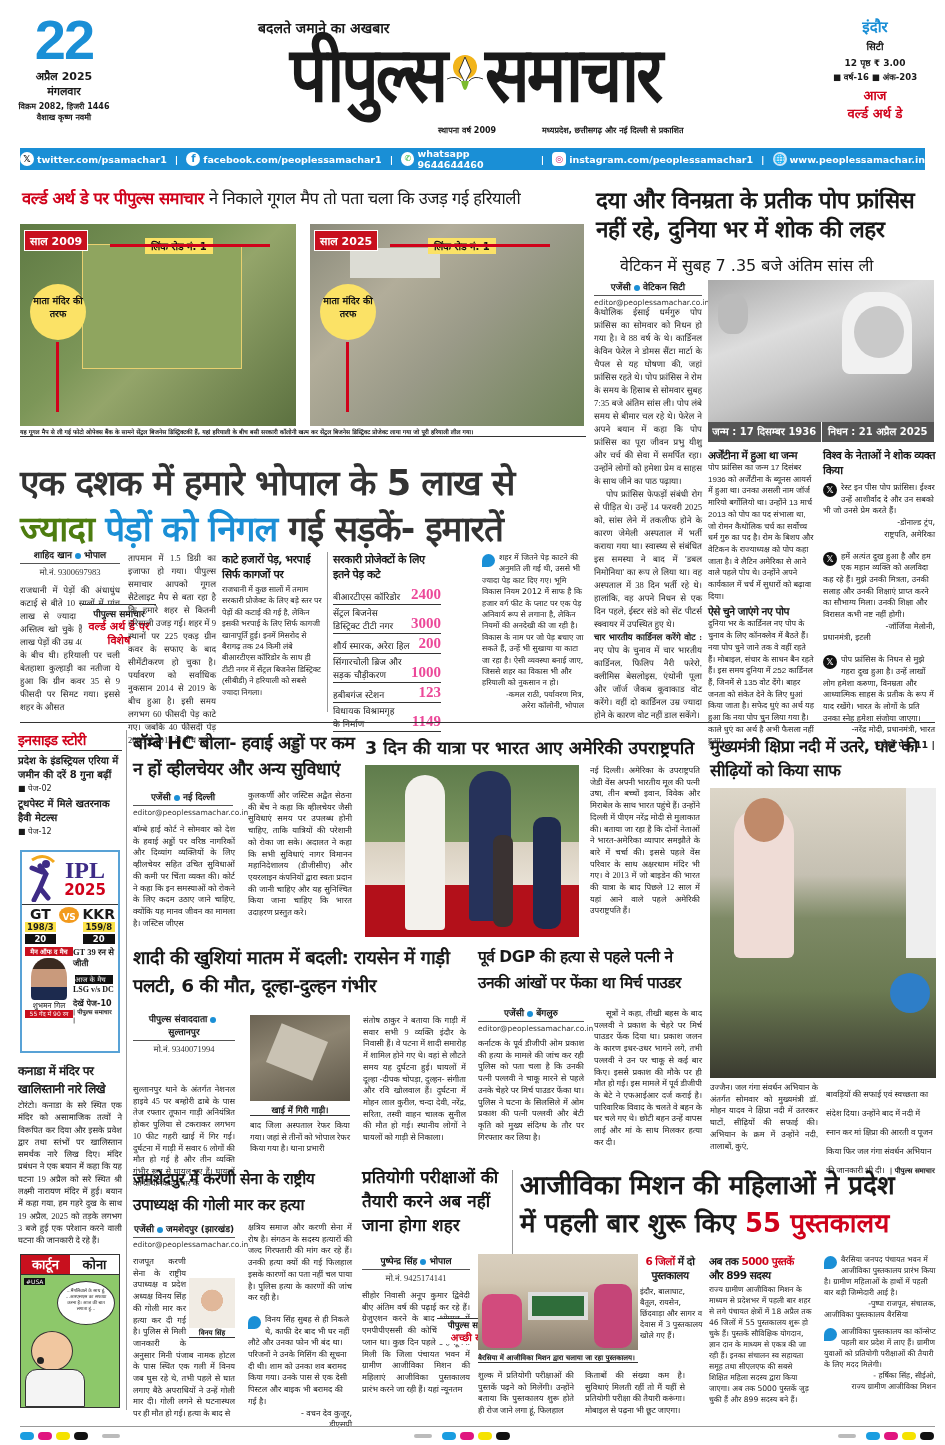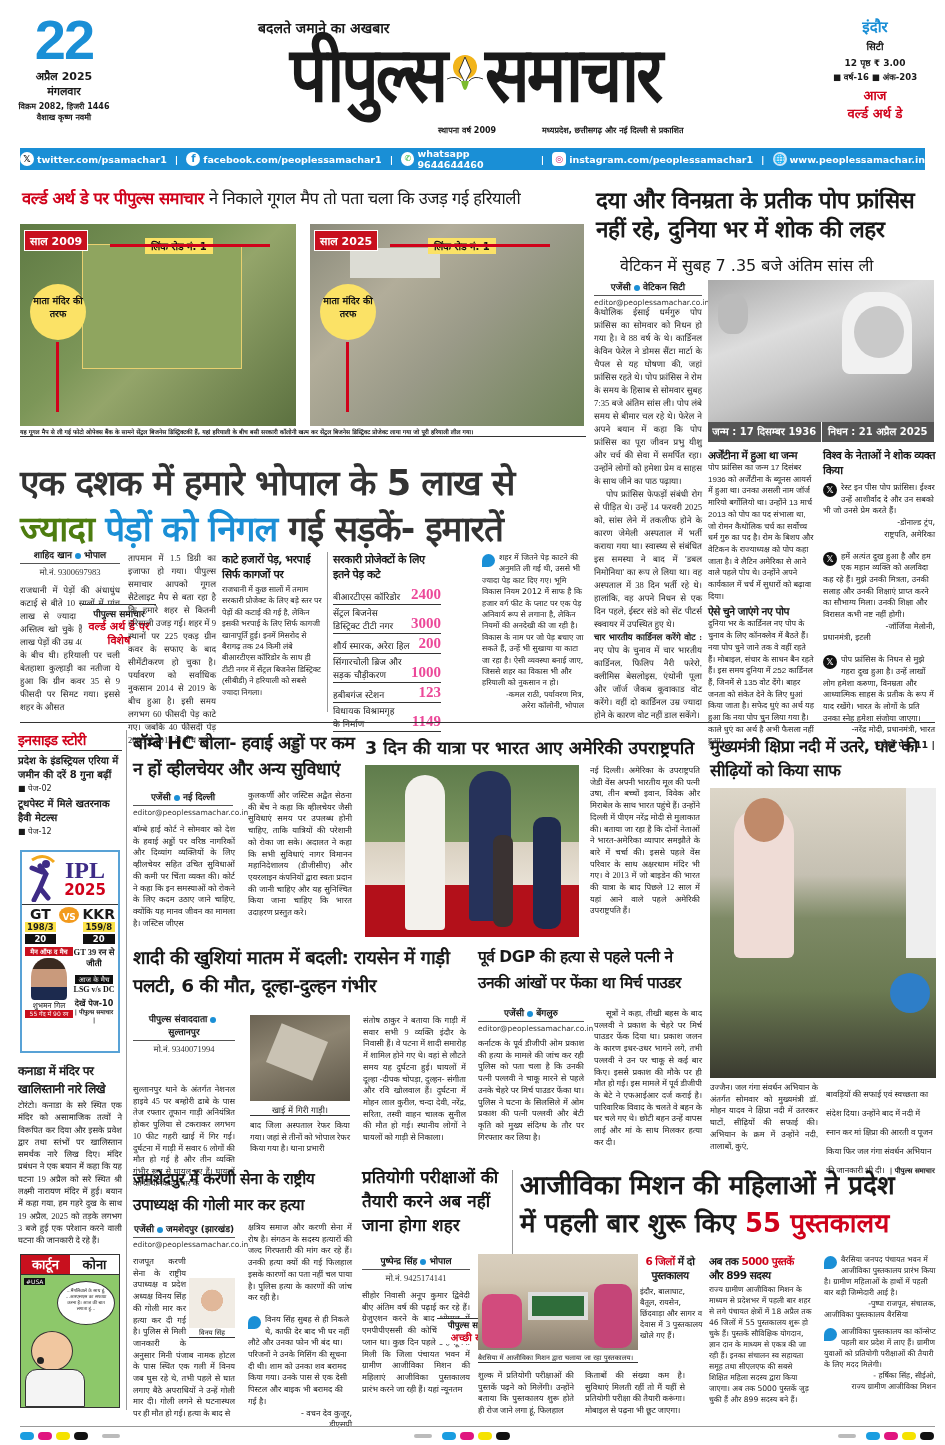--- a/index.html
+++ b/index.html
@@ -6,21 +6,21 @@
 body{width:945px;height:1445px;background:#fff;font-family:"DejaVu Sans","Liberation Sans",sans-serif;color:#1a1a1a;position:relative;overflow:hidden}
 .abs{position:absolute}
 .body-text{font-size:8.6px;line-height:13px;text-align:justify;font-family:"Liberation Serif","DejaVu Serif",serif;color:#222}
 .body-text p{margin-bottom:0}
 .hd{font-weight:bold;letter-spacing:-0.5px}
 .byline{font-size:9px;text-align:center;font-weight:bold;border-bottom:1px solid #555;padding-bottom:2px}
 .byline .dot{display:inline-block;width:6px;height:6px;border-radius:50%;background:#1a8fd6;margin:0 3px;vertical-align:middle}
 .email{font-size:7.5px;text-align:center;color:#333;margin-top:2px}
 .mob{font-size:8.5px;text-align:center;color:#333;margin-top:2px;font-family:"Liberation Serif",serif}
 .photo{background:#8a9a78;overflow:hidden}
-.caption{font-size:8.5px;font-weight:normal}
+.caption{font-size:8.5px;font-weight:bold}
 .quote-mark{display:inline-block;width:13px;height:13px;border-radius:50% 50% 50% 0;background:#1a8fd6;float:left;margin:2px 4px 0 0}
 .rule-v{position:absolute;width:1px;background:#999}
 .rule-h{position:absolute;height:1px;background:#999}
 .x-icon{display:inline-block;width:14px;height:14px;border-radius:50%;background:#111;color:#fff;font-size:9px;text-align:center;line-height:14px;font-weight:bold;float:left;margin:1px 4px 0 0}
 .stat-row{display:flex;justify-content:space-between;align-items:flex-end;border-bottom:1px solid #333;padding:1px 0;font-size:9px}
 .stat-row .n{color:#ec4899;font-weight:bold;font-size:15px;font-family:"Liberation Serif",serif}
 .dots{display:flex;gap:4px;align-items:center}
 .dots span{display:inline-block;width:14px;height:8px;border-radius:4px}
 </style>
 </head>
@@ -288,21 +288,21 @@
         <div style="font-size:8.5px;font-weight:bold;background:#111;color:#fff;margin-top:2px">20</div>
       </div>
     </div>
     <div style="display:flex;padding:3px 3px 0">
       <div style="width:48px;text-align:center">
         <div style="font-size:6.5px;background:#c8101e;color:#fff;font-weight:bold">मैन ऑफ द मैच</div>
         <div style="width:36px;height:42px;margin:2px auto 0;border-radius:45% 45% 10% 10%;background:linear-gradient(#3a2a20 0%,#3a2a20 25%,#c99a7c 25%,#c99a7c 70%,#1c2a4e 70%)"></div>
         <div style="font-size:7.5px">शुभमन गिल</div>
         <div style="font-size:6px;background:#c8101e;color:#fff">55 गेंद में 90 रन</div>
       </div>
-      <div style="flex:1;text-align:center">
+      <div style="flex:1;">
         <div style="font-size:8.5px;font-weight:bold;line-height:11px;font-family:'Liberation Serif',serif">GT 39 रन से जीती</div>
         <div style="font-size:7px;background:#111;color:#fff;margin:6px 2px 1px">आज के मैच</div>
         <div style="font-size:8px;font-weight:bold;font-family:'Liberation Serif',serif">LSG v/s DC</div>
         <div style="font-size:8px;font-weight:bold;margin-top:3px">देखें पेज-10</div>
         <div style="font-size:6px;font-weight:bold">| पीपुल्स समाचार |</div>
       </div>
     </div>
   </div>
 
   <div class="abs" style="left:18px;top:1062px;width:104px">

